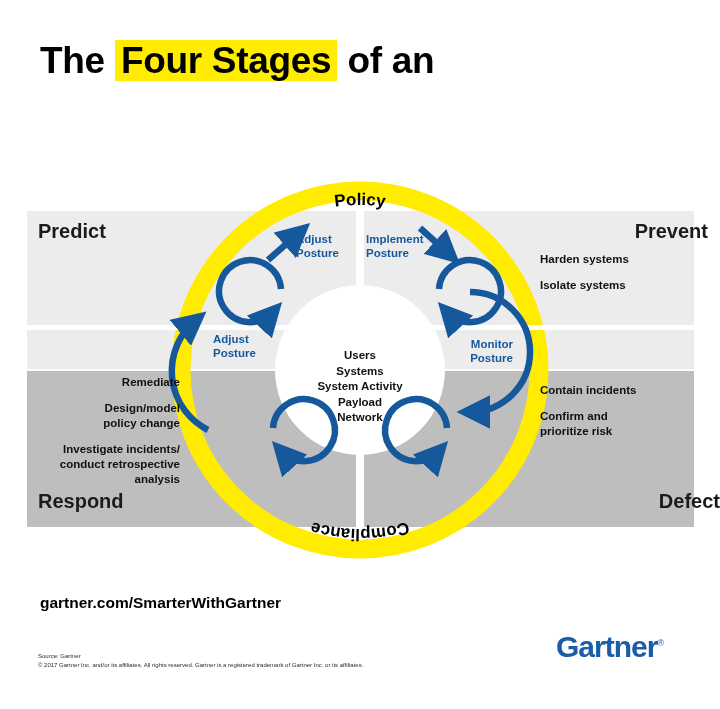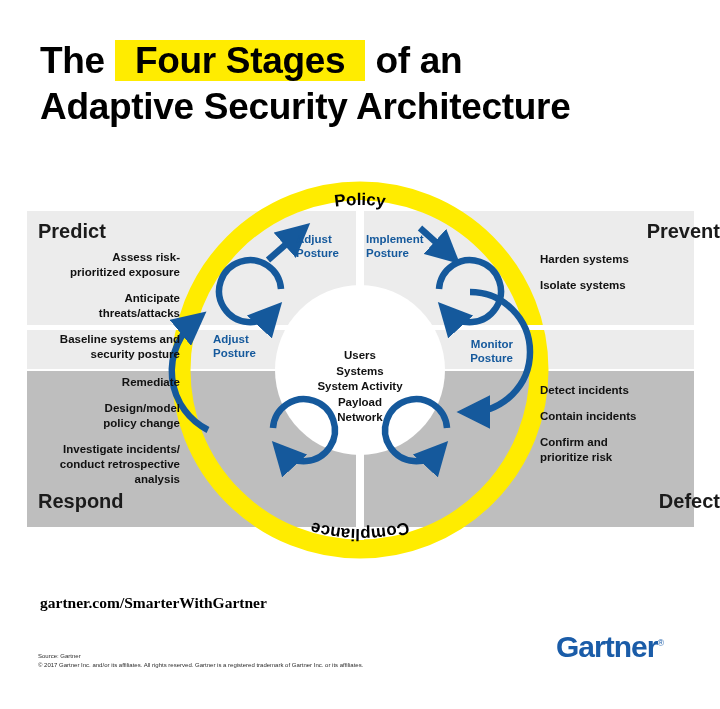--- a/index.html
+++ b/index.html
@@ -3,38 +3,38 @@
 <meta charset="utf-8">
 <style>
   html,body{margin:0;padding:0;background:#ffffff;}
   body{width:720px;height:709px;position:relative;overflow:hidden;
        font-family:"Liberation Sans","DejaVu Sans",sans-serif;}
 
   
   #title-block{position:absolute;left:40px;top:38px;width:640px;}
   .title-line{font-size:37px;font-weight:bold;color:#000000;letter-spacing:-0.3px;
               line-height:46px;white-space:nowrap;}
-  .hl{background:#FFEC00;padding:0 20px;}
+  .hl{background:#FFEC00;padding:0 6px;}
 
   
   #diagram{position:absolute;left:0;top:160px;width:720px;height:420px;}
 
   
   .panel{position:absolute;box-sizing:border-box;}
   #panel-predict{left:27px;top:51px;width:331px;height:116px;background:#ECECEC;}
   #panel-prevent{left:363px;top:51px;width:331px;height:116px;background:#ECECEC;}
   #panel-respond{left:27px;top:211px;width:331px;height:156px;background:#BEBEBE;}
   #panel-defect {left:363px;top:211px;width:331px;height:156px;background:#BEBEBE;}
 
   #panel-predict2{left:27px;top:169px;width:331px;height:40px;background:#ECECEC;}
   #panel-prevent2{left:363px;top:169px;width:331px;height:40px;background:#ECECEC;}
 
   .quad-title{position:absolute;font-size:20px;font-weight:bold;color:#1b1b1b;}
   #t-predict{left:38px;top:60px;}
-  #t-prevent{right:0;top:60px;width:694px;text-align:right;box-sizing:border-box;}
+  #t-prevent{right:0;top:60px;width:694px;text-align:right;padding-right:12px;box-sizing:border-box;}
   #t-respond{left:38px;top:330px;}
   #t-defect {right:0;top:330px;width:694px;text-align:right;box-sizing:border-box;}
 
   .bullets{position:absolute;font-size:11.5px;font-weight:bold;color:#111;line-height:15px;}
   #b-predict{left:20px;top:90px;width:160px;text-align:right;}
   #b-respond{left:20px;top:215px;width:160px;text-align:right;}
   #b-prevent{left:540px;top:92px;width:160px;text-align:left;}
   #b-defect {left:540px;top:223px;width:160px;text-align:left;}
   .bullets p{margin:0 0 11px 0;}
 
@@ -47,34 +47,33 @@
   #center-list{margin-top:24px;font-size:11.5px;font-weight:bold;color:#111;line-height:15.5px;}
 
   
   .posture{position:absolute;color:#15599C;font-size:11.5px;font-weight:bold;line-height:14px;}
   #p-adjust-top{left:296px;top:72px;width:60px;text-align:left;}
   #p-implement {left:366px;top:72px;width:72px;text-align:left;}
   #p-adjust-left{left:213px;top:172px;width:58px;text-align:left;}
   #p-monitor   {left:455px;top:177px;width:58px;text-align:right;}
 
   
-  #url{position:absolute;left:40px;top:594px;font-size:15.5px;font-weight:bold;color:#000;font-family:Liberation Serif, serif;}
+  #url{position:absolute;left:40px;top:594px;font-size:15.5px;font-weight:bold;color:#000;}
   #source{position:absolute;left:38px;top:652px;font-size:6px;color:#2b2b2b;line-height:8.5px;
           font-family:"Liberation Sans","DejaVu Sans",sans-serif;}
   #source div{white-space:nowrap;}
   #logo{position:absolute;left:556px;top:630px;}
   #logo-word{font-size:30px;font-weight:bold;color:#1A5CA8;letter-spacing:-1px;}
   #logo-word sup{font-size:9px;font-weight:normal;vertical-align:super;}
 </style>
 </head>
 <body>
 
 <div id="title-block">
   <div class="title-line"><span>The </span><span class="hl">Four Stages</span><span> of an</span></div>
-  <div class="title-line">Adaptive Security Architecture</div>
 </div>
 
 <div id="diagram">
 
   <div class="panel" id="panel-predict"></div>
   <div class="panel" id="panel-prevent"></div>
   <div class="panel" id="panel-predict2"></div>
   <div class="panel" id="panel-prevent2"></div>
   <div class="panel" id="panel-respond"></div>
   <div class="panel" id="panel-defect"></div>
@@ -111,36 +110,30 @@
     <text font-family="Liberation Sans, sans-serif" font-size="17" font-weight="bold" fill="#000000">
       <textPath href="#arc-bottom" startOffset="50%" text-anchor="middle" id="tp-compliance">Compliance</textPath>
     </text>
   </svg>
 
   <div class="quad-title" id="t-predict">Predict</div>
   <div class="quad-title" id="t-prevent">Prevent</div>
   <div class="quad-title" id="t-respond">Respond</div>
   <div class="quad-title" id="t-defect">Defect</div>
 
-  <div class="bullets" id="b-predict">
-      <p>Assess risk-<br>prioritized exposure</p>
-      <p>Anticipate<br>threats/attacks</p>
-      <p>Baseline systems and<br>security posture</p>
-    </div>
   <div class="bullets" id="b-prevent">
       <p>Harden systems</p>
       <p>Isolate systems</p>
     </div>
   <div class="bullets" id="b-respond">
       <p>Remediate</p>
       <p>Design/model<br>policy change</p>
       <p>Investigate incidents/<br>conduct retrospective<br>analysis</p>
     </div>
   <div class="bullets" id="b-defect">
-      <p>Detect incidents</p>
       <p>Contain incidents</p>
       <p>Confirm and<br>prioritize risk</p>
     </div>
 
   <div id="center-text">
     <div id="center-list"><span>Users</span><br><span>Systems</span><br><span>System Activity</span><br><span>Payload</span><br><span>Network</span></div>
   </div>
 
   <div class="posture" id="p-adjust-top"><span>Adjust</span><br><span>Posture</span></div>
   <div class="posture" id="p-implement"><span>Implement</span><br><span>Posture</span></div>

